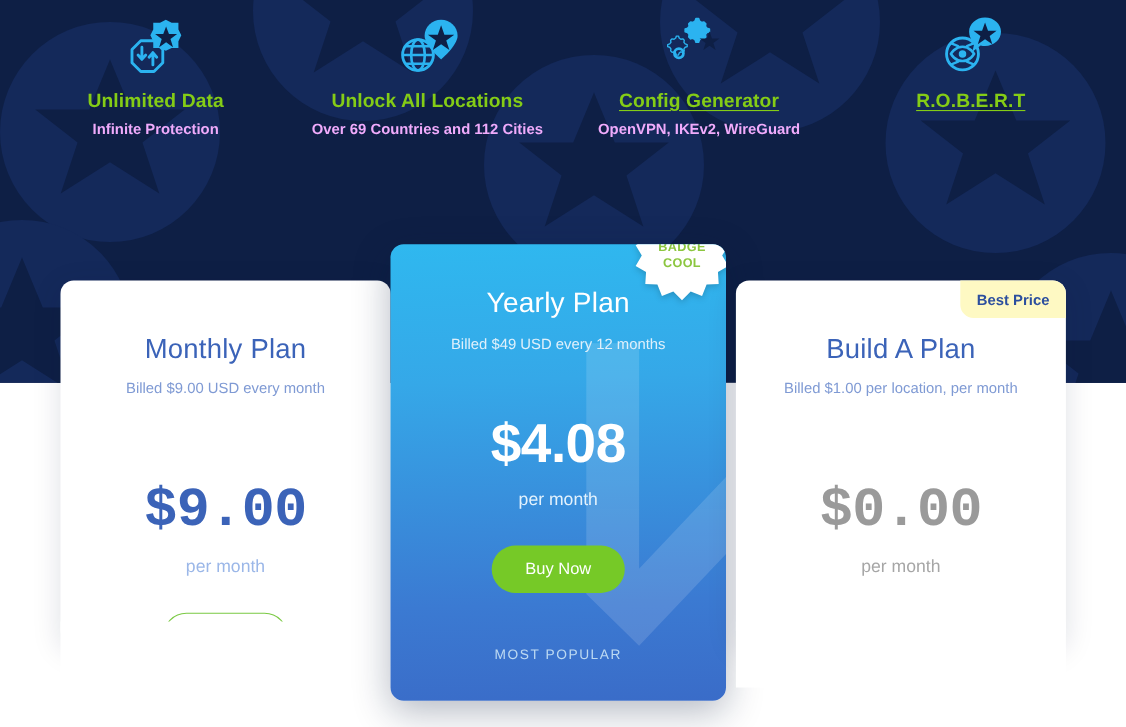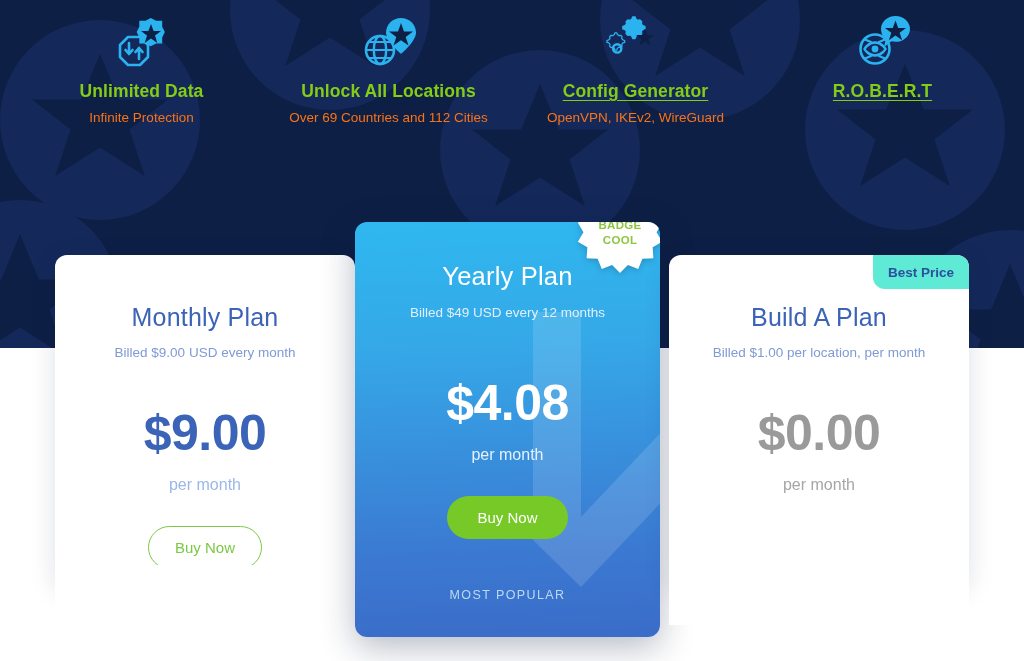--- a/index.html
+++ b/index.html
@@ -25,21 +25,21 @@
     padding: 0 18px;
   }
   .feature { width: 250px; display: flex; flex-direction: column; align-items: center; }
   .feature-icon { height: 72px; display: flex; align-items: flex-end; justify-content: center; }
   .feature-title {
     margin-top: 9px; color: #84cc16; font-size: 17.5px; font-weight: 700;
     letter-spacing: .1px; text-align: center;
   }
   .feature-title.linked { text-decoration: underline; text-underline-offset: 3px; }
   .feature-sub {
-    margin-top: 8px; color: #f97316; font-size: 13.5px; text-align: center; font-weight: 400;
+    margin-top: 8px; color: #f0abfc; font-size: 13.5px; text-align: center; font-weight: 700;
   }
 
   
   .cards { position: absolute; left: 0; top: 0; width: 1024px; height: 661px; }
 
   .card {
     position: absolute; border-radius: 12px;
   }
   .card-side {
     width: 300px; top: 255px; height: 330px;
@@ -70,21 +70,21 @@
 
   .plan-title { font-weight: 400; letter-spacing: .2px; }
   .side .plan-title { color: #3b63b8; font-size: 25px; padding-top: 48px; }
   .center .plan-title { color: #ffffff; font-size: 25.5px; padding-top: 40px; }
 
   .plan-billed { font-size: 13.5px; }
   .side .plan-billed { color: #7f9ad4; margin-top: 13px; }
   .center .plan-billed { color: #dff0fb; margin-top: 14px; }
 
   .plan-price { font-weight: 700; letter-spacing: -.5px; }
-  .side .plan-price { font-size: 50px; margin-top: 44px; }
+  .side .plan-price { font-size: 50px; margin-top: 76px; font-family: Liberation Mono, monospace; }
   .card-left .plan-price  { color: #3b63b8; }
   .card-right .plan-price { color: #9a9a9a; }
   .center .plan-price { color: #ffffff; font-size: 50px; margin-top: 54px; }
 
   .plan-period { font-size: 16px; margin-top: 14px; }
   .card-left .plan-period  { color: #9bb7e8; }
   .card-right .plan-period { color: #a6a6a6; }
   .center .plan-period { color: #e3f2fd; }
 
   .btn {
@@ -99,21 +99,21 @@
   }
 
   .most-popular {
     position: absolute; left: 0; right: 0; bottom: 35px;
     color: #bcd9f2; font-size: 12.5px; letter-spacing: 1.4px;
   }
 
   
   .best-price {
     position: absolute; right: 0; top: 0; width: 96px; height: 34px;
-    background: #5eead4; border-top-right-radius: 12px; border-bottom-left-radius: 12px;
+    background: #fef9c3; border-top-right-radius: 12px; border-bottom-left-radius: 12px;
     display: flex; align-items: center; justify-content: center;
     color: #2c4f9e; font-size: 13.5px; font-weight: 700;
   }
 
   
   .cool-badge {
     position: absolute; left: 222px; top: -32px; width: 86px; height: 86px;
     display: flex; align-items: center; justify-content: center;
     filter: drop-shadow(0 2px 3px rgba(0,0,0,.18));
     z-index: 5;

